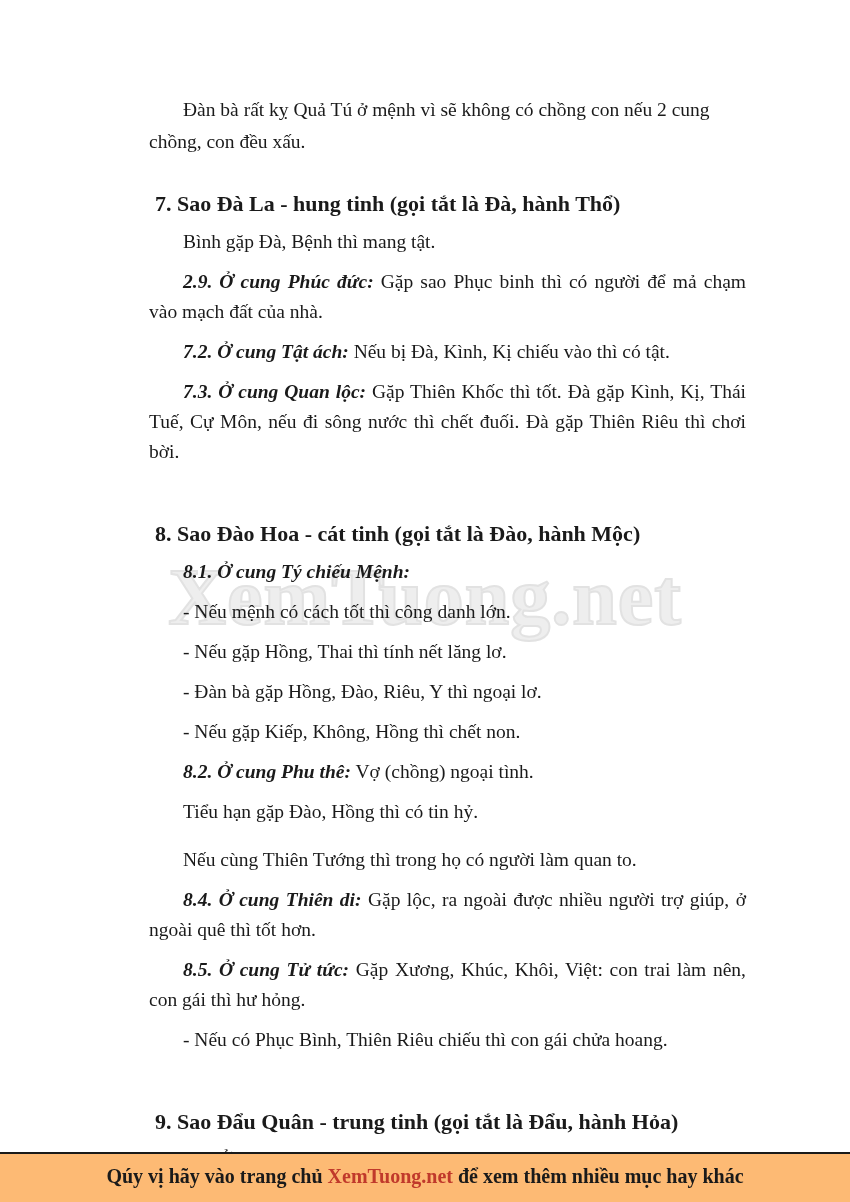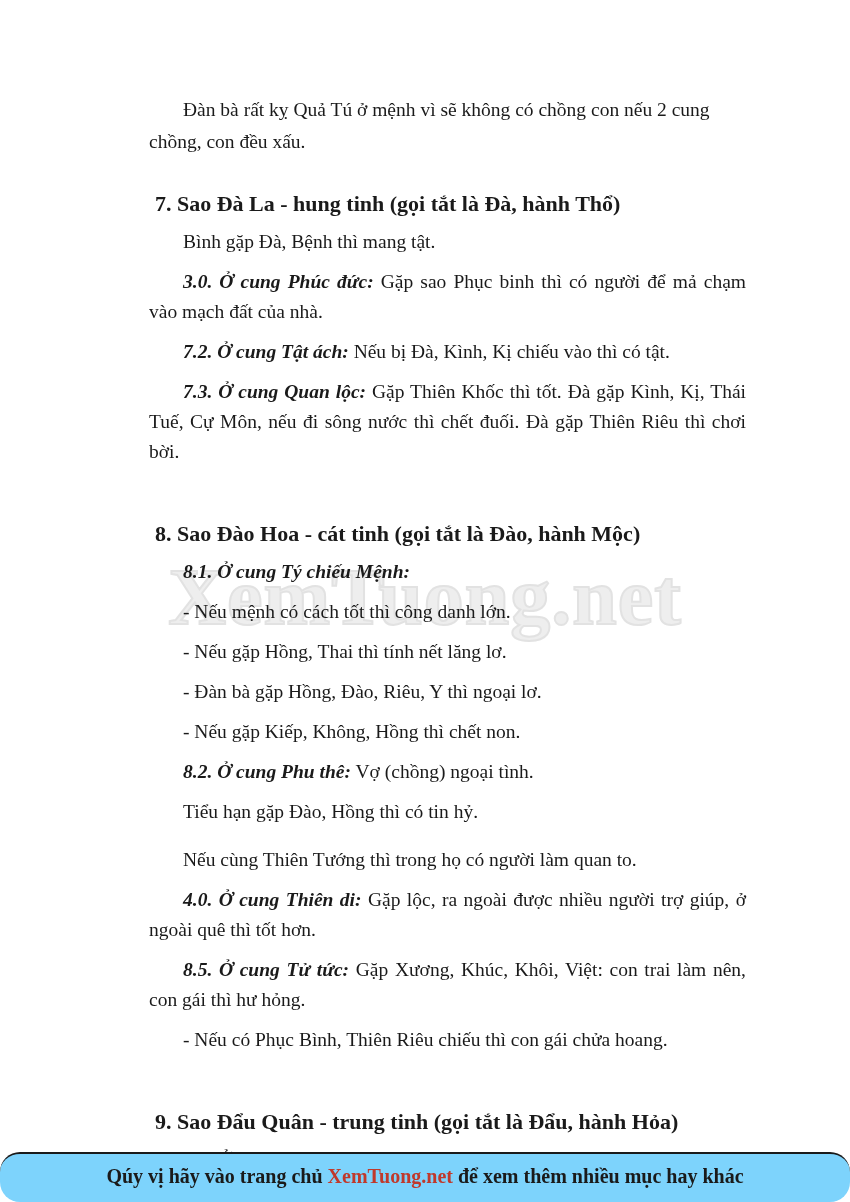--- a/index.html
+++ b/index.html
@@ -79,23 +79,22 @@
     bottom: 0;
     width: 850px;
     box-sizing: border-box;
     border-top: 2px solid #1a1a1a;
     padding: 11px 0 14px 0;
     text-align: center;
     font-family: "Liberation Serif", serif;
     font-size: 20px;
     font-weight: bold;
     color: #1a1a1a;
-    background: #7dd3fc;
+    background: #fdba74;
     z-index: 2;
-    border-radius: 20px;
   }
   .footer .brand {
     color: #c0392b;
   }
 </style>
 </head>
 <body>
 
 <div class="page">
 
@@ -108,21 +107,21 @@
       <p>chồng, con đều xấu.</p>
     </div>
 
     <div class="gap-lg"></div>
 
     <div>
       <p class="heading">7. Sao Đà La - hung tinh (gọi tắt là Đà, hành Thổ)</p>
       <div class="gap-sm"></div>
       <p class="indent"><span>Bình gặp Đà, Bệnh thì mang tật.</span></p>
       <div class="gap-sm"></div>
-      <p class="indent"><span class="lead">3.0. Ở cung Phúc đức:</span><span> Gặp sao Phục binh thì có người để mả chạm vào mạch đất của nhà.</span></p>
+      <p class="indent"><span class="lead">2.9. Ở cung Phúc đức:</span><span> Gặp sao Phục binh thì có người để mả chạm vào mạch đất của nhà.</span></p>
       <div class="gap-sm"></div>
       <p class="indent"><span class="lead">7.2. Ở cung Tật ách:</span><span> Nếu bị Đà, Kình, Kị chiếu vào thì có tật.</span></p>
       <div class="gap-sm"></div>
       <p class="indent"><span class="lead">7.3. Ở cung Quan lộc:</span><span> Gặp Thiên Khốc thì tốt. Đà gặp Kình, Kị, Thái Tuế, Cự Môn, nếu đi sông nước thì chết đuối. Đà gặp Thiên Riêu thì chơi bời.</span></p>
     </div>
 
     <div class="gap-lg"></div>
     <div class="gap-md"></div>
 
     <div>
@@ -138,21 +137,21 @@
       <div class="gap-sm"></div>
       <p class="bullet">- Nếu gặp Kiếp, Không, Hồng thì chết non.</p>
       <div class="gap-sm"></div>
       <p class="indent"><span class="lead">8.2. Ở cung Phu thê:</span><span> Vợ (chồng) ngoại tình.</span></p>
       <div class="gap-sm"></div>
       <p class="indent">Tiểu hạn gặp Đào, Hồng thì có tin hỷ.</p>
       <div class="gap-sm"></div>
       <div class="gap-sm"></div>
       <p class="indent">Nếu cùng Thiên Tướng thì trong họ có người làm quan to.</p>
       <div class="gap-sm"></div>
-      <p class="indent"><span class="lead">4.0. Ở cung Thiên di:</span><span> Gặp lộc, ra ngoài được nhiều người trợ giúp, ở ngoài quê thì tốt hơn.</span></p>
+      <p class="indent"><span class="lead">8.4. Ở cung Thiên di:</span><span> Gặp lộc, ra ngoài được nhiều người trợ giúp, ở ngoài quê thì tốt hơn.</span></p>
       <div class="gap-sm"></div>
       <p class="indent"><span class="lead">8.5. Ở cung Tử tức:</span><span> Gặp Xương, Khúc, Khôi, Việt: con trai làm nên, con gái thì hư hỏng.</span></p>
       <div class="gap-sm"></div>
       <p class="bullet">- Nếu có Phục Bình, Thiên Riêu chiếu thì con gái chửa hoang.</p>
     </div>
 
     <div class="gap-lg"></div>
     <div class="gap-md"></div>
 
     <div>

